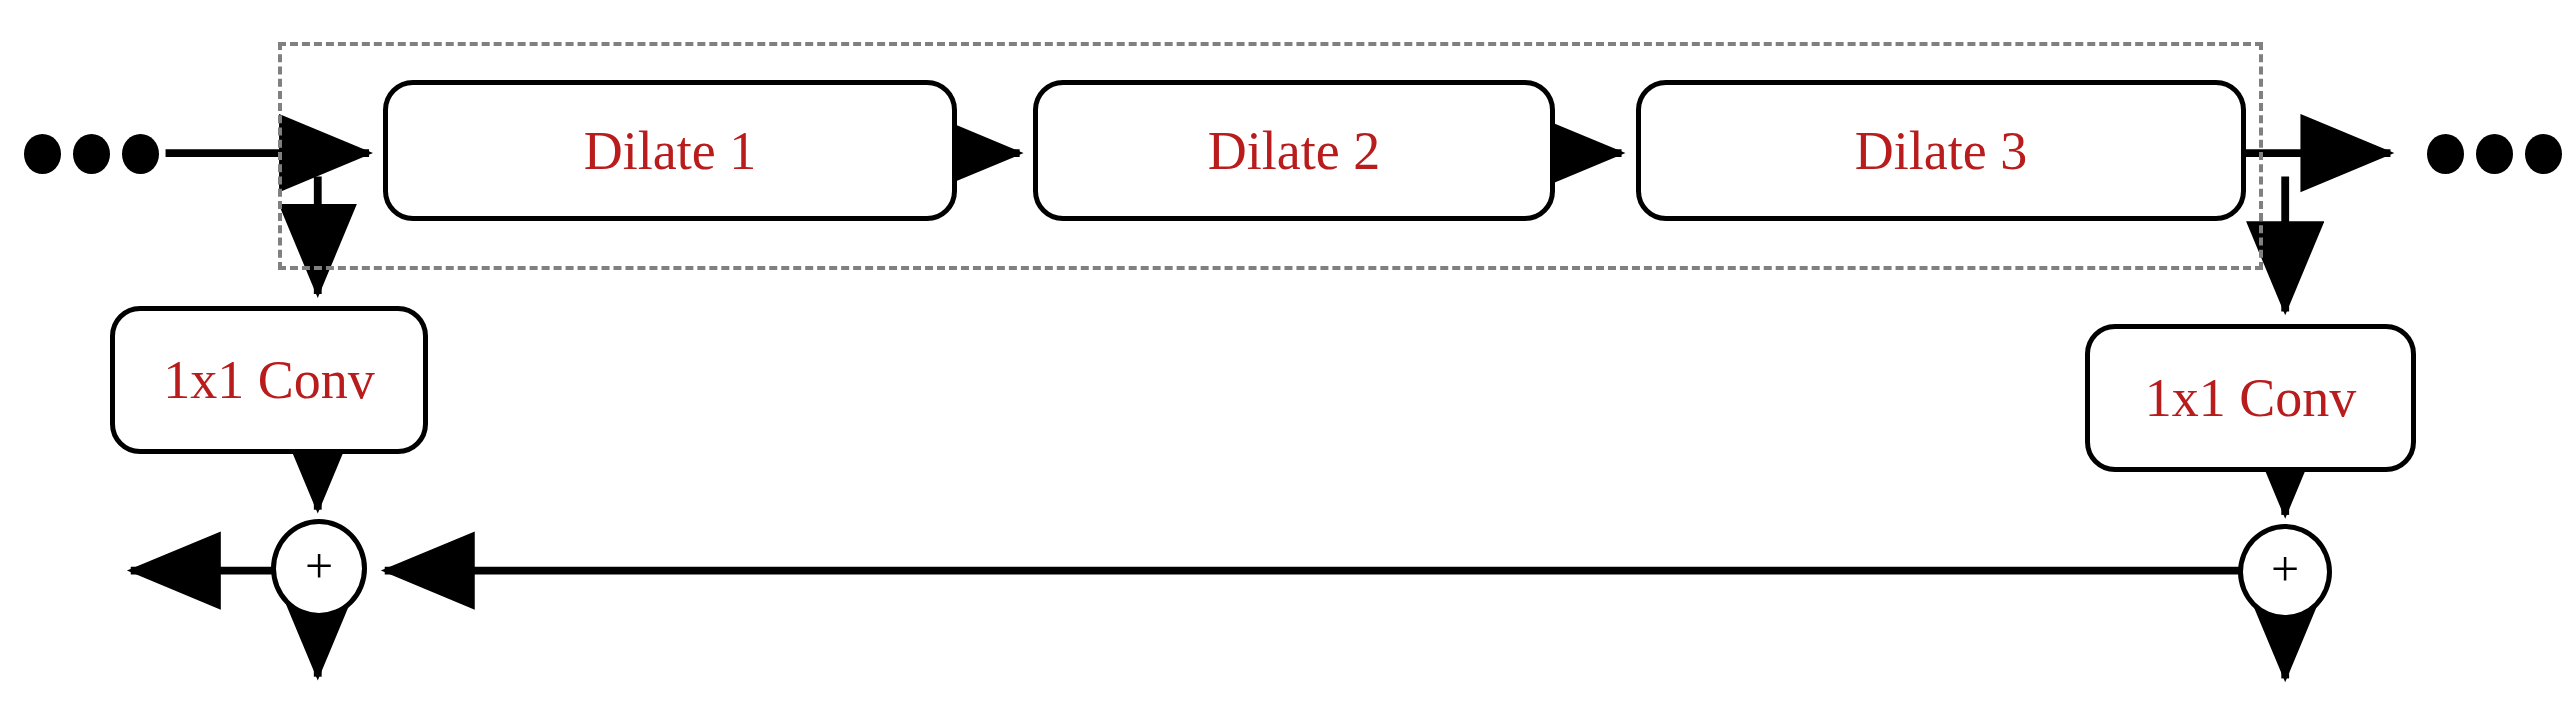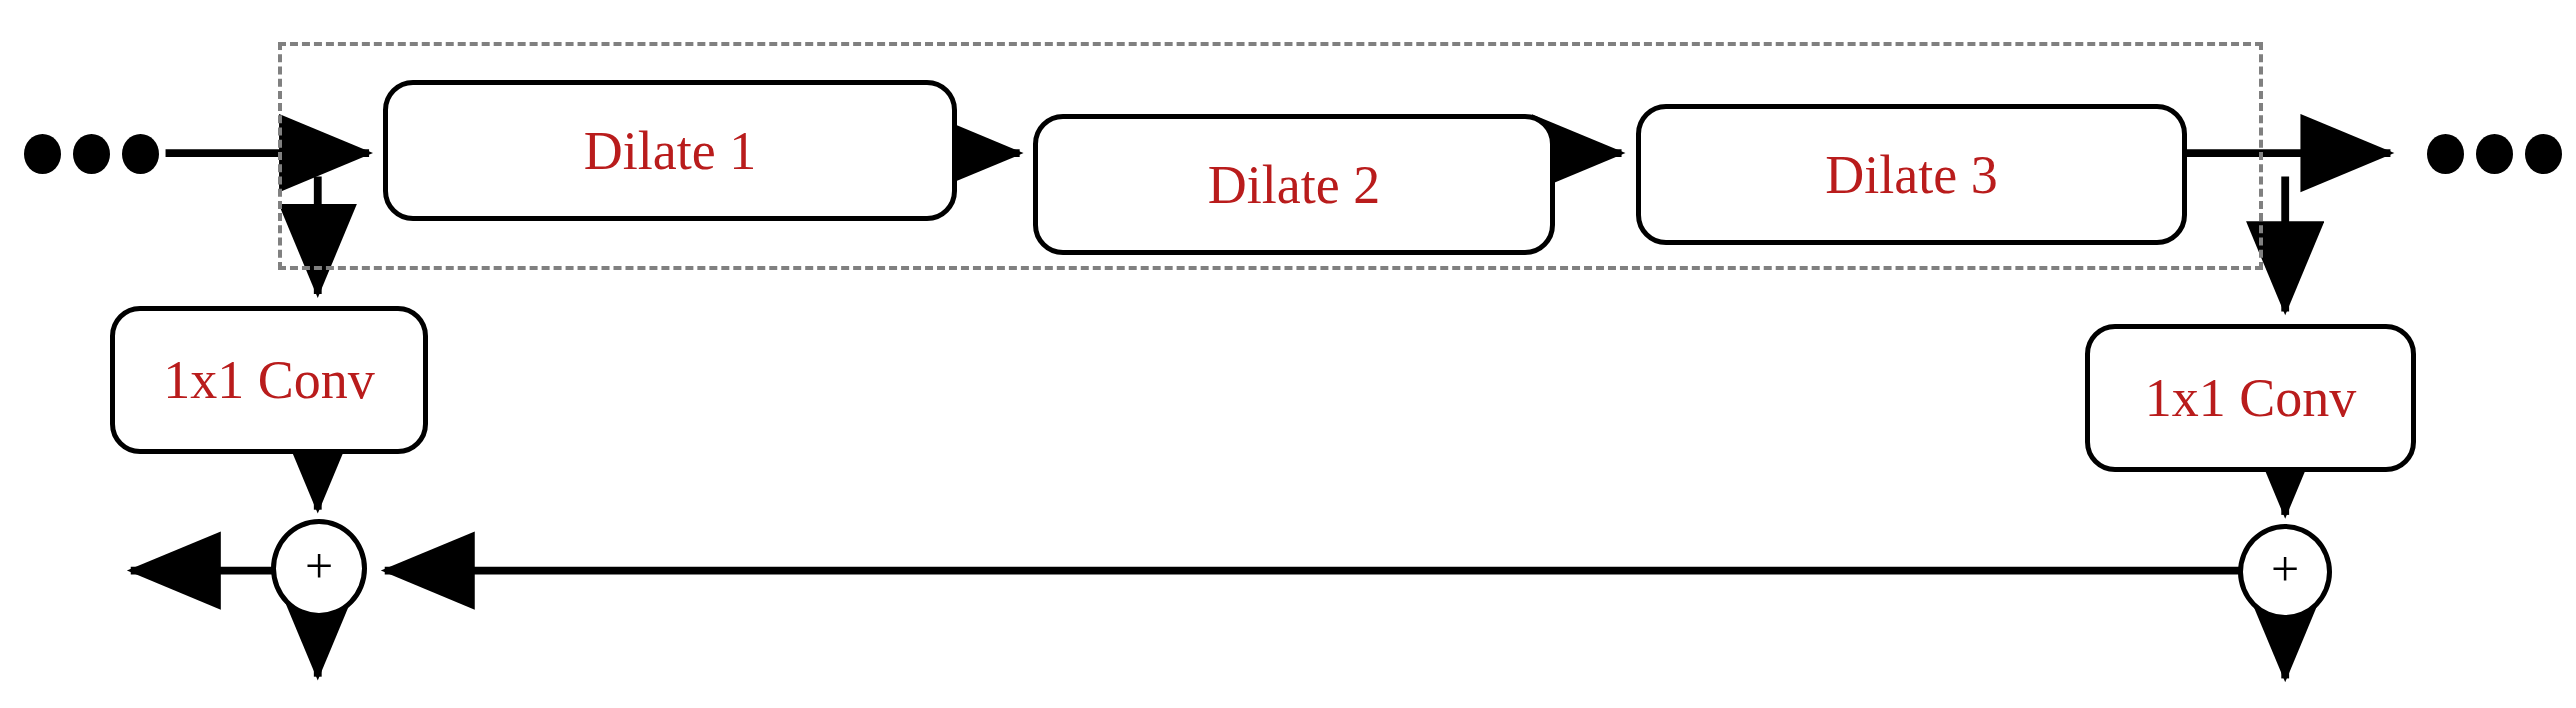--- a/index.html
+++ b/index.html
@@ -97,25 +97,25 @@
   <div>
     <div class="dot" style="left:2427px;top:134px;width:37px;height:40px;"></div>
     <div class="dot" style="left:2476px;top:134px;width:37px;height:40px;"></div>
     <div class="dot" style="left:2525px;top:134px;width:37px;height:40px;"></div>
   </div>
 
   <div class="nodebox" style="left:383px;top:80px;width:574px;height:141px;">
     <span>Dilate 1</span>
   </div>
 
-  <div class="nodebox" style="left:1033px;top:80px;width:522px;height:141px;margin-top:34px;">
+  <div class="nodebox" style="left:1033px;top:80px;width:522px;height:141px;">
     <span>Dilate 2</span>
   </div>
 
-  <div class="nodebox" style="left:1636px;top:80px;width:551px;height:141px;margin-top:24px;">
+  <div class="nodebox" style="left:1636px;top:80px;width:610px;height:141px;">
     <span>Dilate 3</span>
   </div>
 
   <div class="nodebox" style="left:110px;top:306px;width:318px;height:148px;">
     <span>1x1 Conv</span>
   </div>
 
   <div class="nodebox" style="left:2085px;top:324px;width:331px;height:148px;">
     <span>1x1 Conv</span>
   </div>

